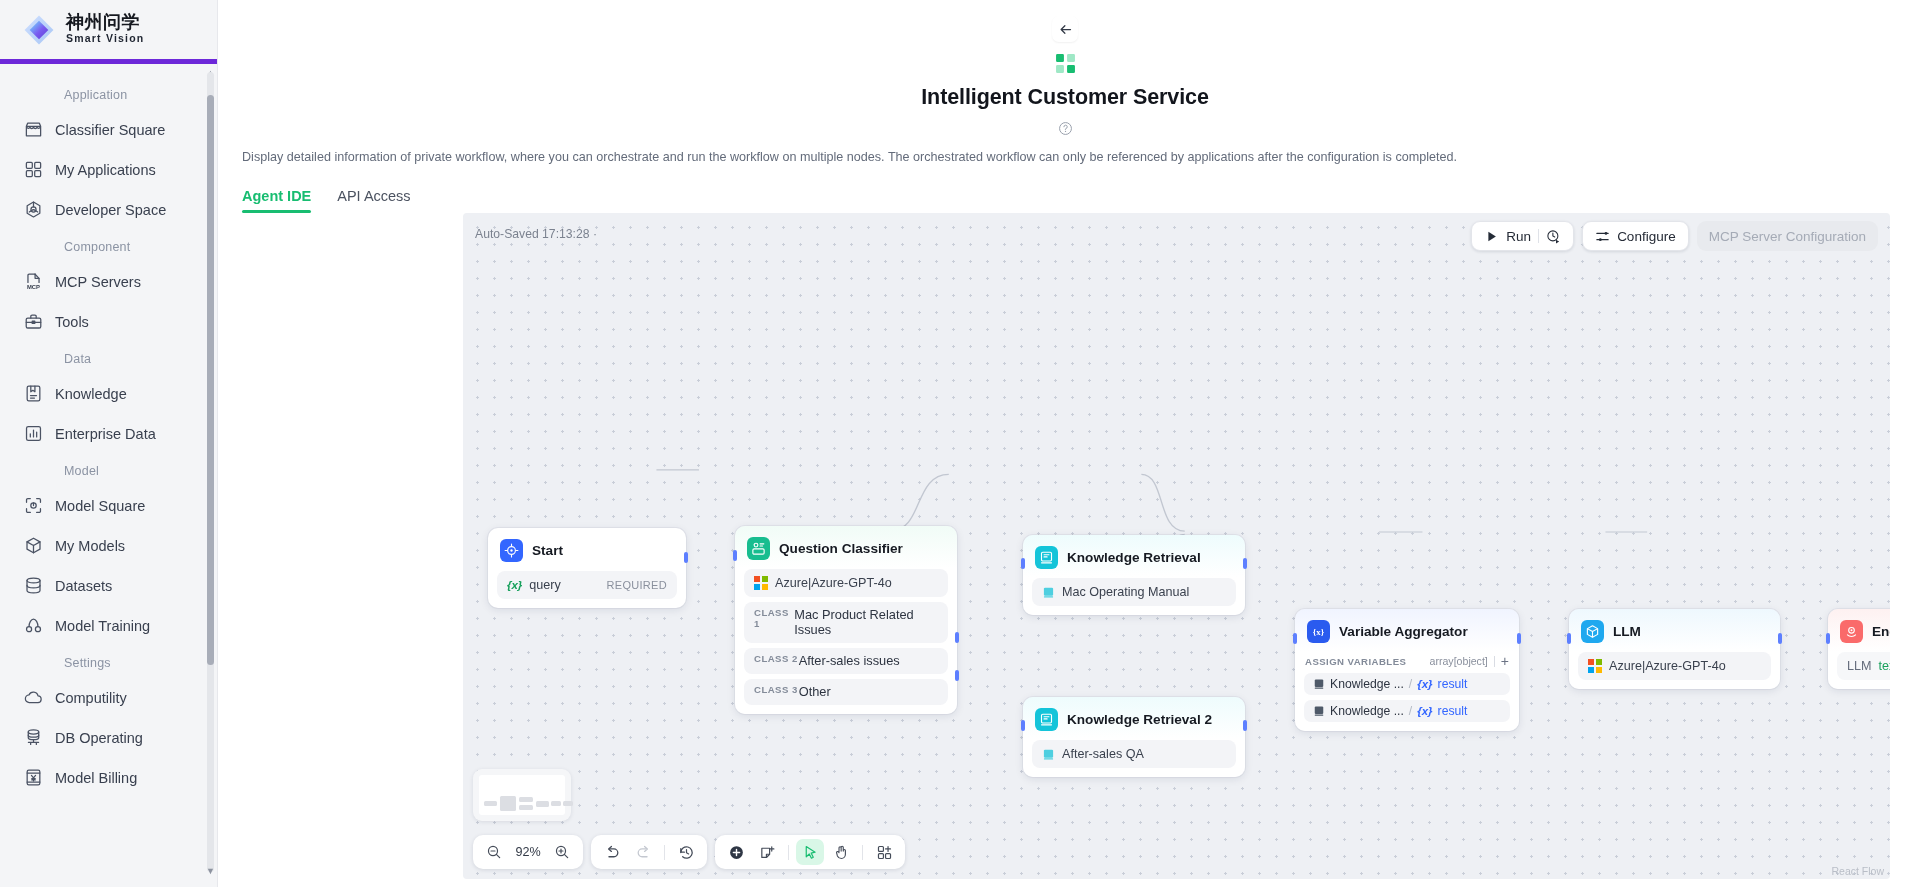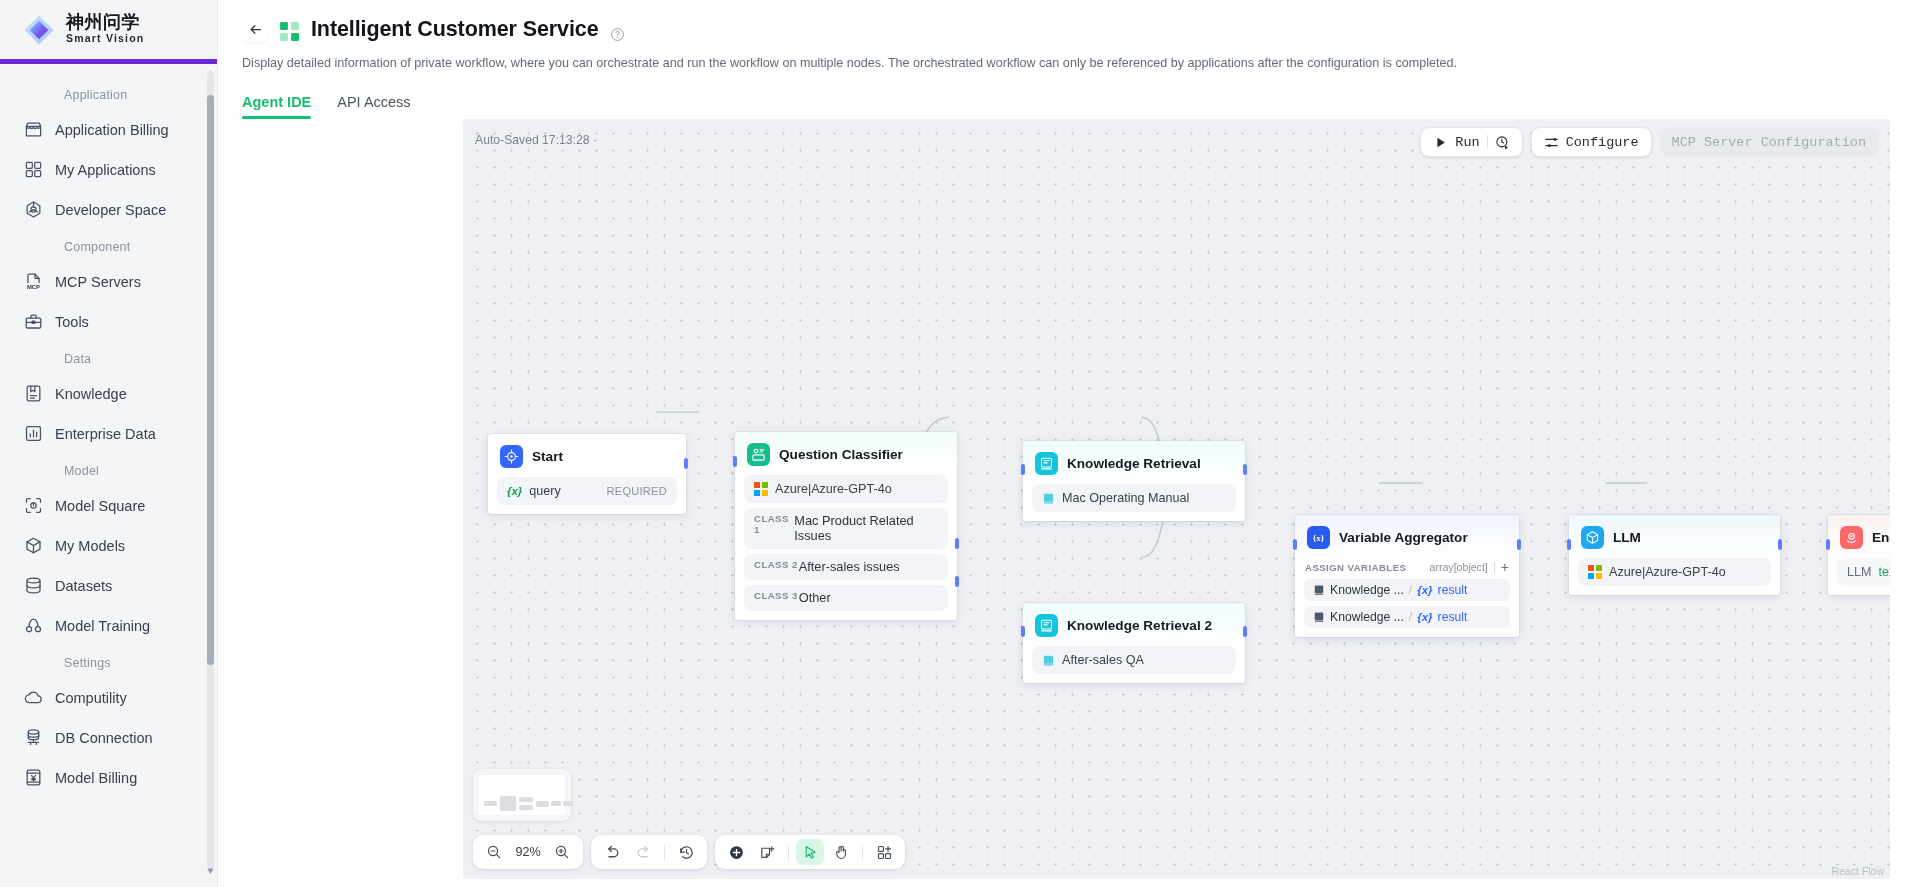--- a/index.html
+++ b/index.html
@@ -60,21 +60,21 @@
   }
   .sb-thumb {
     position: absolute; right: 3px; top: 95px; width: 7px; height: 570px;
     background: #a8adb8; border-radius: 4px; cursor: pointer;
   }
   .sb-arrow { position: absolute; right: 1px; width: 11px; height: 11px; color: #8d93a0; font-size: 9px; text-align: center; }
 
   
   .main { flex: 1; display: flex; flex-direction: column; background: #fff; min-width: 0; }
   .page-head { padding: 16px 24px 0 24px; background: #fff; }
-  .title-row { display: flex; align-items: flex-end; gap: 11px; }
+  .title-row { display: flex; align-items: center; gap: 11px; flex-direction: column; }
   .back-btn {
     width: 26px; height: 26px; border-radius: 7px; background: #fff;
     display: flex; align-items: center; justify-content: center;
     cursor: pointer; color: #323a48; font-size: 17px; line-height: 1;
     box-shadow: 0 1px 2px rgba(0,0,0,.06);
   }
   .wf-badge { width: 21px; height: 21px; flex-shrink: 0; }
   .page-title { font-size: 21.5px; font-weight: 700; color: #12151c; letter-spacing: -.1px; }
   .help-ico { width: 15px; height: 15px; color: #9aa1ad; flex-shrink: 0; cursor: pointer; }
   .page-desc { font-size: 12.6px; color: #636b7a; margin-top: 13px; line-height: 1.35; }
@@ -98,39 +98,39 @@
     background-image: radial-gradient(#c9ced8 1.05px, transparent 1.05px);
     background-size: 17px 17px;
     background-position: 6px 6px;
     border-radius: 4px;
     overflow: hidden;
   }
   .autosave {
     position: absolute; left: 12px; top: 14px;
     font-size: 12.2px; color: #7b828f;
   }
-  .toolbar-tr { position: absolute; right: 12px; top: 8px; display: flex; gap: 8px; align-items: flex-end; font-family: Liberation Mono, monospace; }
+  .toolbar-tr { position: absolute; right: 12px; top: 8px; display: flex; gap: 8px; align-items: flex-end; }
   .btn {
     height: 30px; border-radius: 9px; background: #fff;
     display: flex; align-items: center; gap: 7px; padding: 0 12px;
     font-size: 13.5px; color: #252b36; cursor: pointer;
     box-shadow: 0 1px 3px rgba(20,30,60,.12);
     border: .5px solid #e3e5ea;
   }
   .btn .sep { width: 1px; height: 14px; background: #dfe2e8; }
   .btn-disabled {
     height: 30px; border-radius: 9px; background: #e8eaee;
     display: flex; align-items: center; padding: 0 12px;
     font-size: 13.5px; color: #a5abb6; cursor: not-allowed;
   }
   .ico-sm { width: 15px; height: 15px; display: block; }
 
   
   .node {
-    position: absolute; background: #fff; border-radius: 3px;
+    position: absolute; background: #fff; border-radius: 10px;
     box-shadow: 0 2px 9px rgba(22,34,65,.10), 0 0 0 1px rgba(22,34,65,.045);
     padding: 0 0 9px 0;
   }
   .node-head { display: flex; align-items: center; gap: 9px; padding: 11px 12px 9px 12px; }
   .node-ico { width: 23px; height: 23px; border-radius: 6px; flex-shrink: 0; display:flex; align-items:center; justify-content:center; }
   .node-ico svg { width: 15px; height: 15px; display:block; }
   .node-title { font-size: 13.6px; font-weight: 700; color: #161a22; }
   .node-body { padding: 0 9px; display: flex; flex-direction: column; gap: 5px; }
   .field {
     background: #f3f4f7; border-radius: 8px; padding: 7px 10px;
@@ -221,21 +221,21 @@
     </div>
 
     <div class="nav-scroll" id="nav">
         <div class="nav-group-label">Application</div>
         <div class="nav-item">
           <span class="nav-ico">
             <svg viewBox="0 0 24 24" stroke-linecap="round" stroke-linejoin="round">
               <path d="M3 8l1.6-4h14.8L21 8M3 8h18M3 8v12h18V8M3 8a2.4 2.4 0 0 0 4.5 1.2A2.4 2.4 0 0 0 12 9.2a2.4 2.4 0 0 0 4.5 0A2.4 2.4 0 0 0 21 8"></path>
             </svg>
           </span>
-          <span>Application Billing</span>
+          <span>Classifier Square</span>
         </div>
         <div class="nav-item">
           <span class="nav-ico">
             <svg viewBox="0 0 24 24" stroke-linecap="round" stroke-linejoin="round">
               <rect x="3" y="3" width="7.5" height="7.5" rx="1.3"></rect>
               <rect x="13.5" y="3" width="7.5" height="7.5" rx="1.3"></rect>
               <rect x="3" y="13.5" width="7.5" height="7.5" rx="1.3"></rect>
               <rect x="13.5" y="13.5" width="7.5" height="7.5" rx="1.3"></rect>
             </svg>
           </span>
@@ -344,21 +344,21 @@
         </div>
         <div class="nav-item">
           <span class="nav-ico">
             <svg viewBox="0 0 24 24" stroke-linecap="round" stroke-linejoin="round">
               <ellipse cx="12" cy="5" rx="6.6" ry="2.6"></ellipse>
               <path d="M5.4 5v7.2c0 1.4 3 2.6 6.6 2.6s6.6-1.2 6.6-2.6V5"></path>
               <path d="M5.4 9c0 1.4 3 2.6 6.6 2.6s6.6-1.2 6.6-2.6"></path>
               <path d="M12 14.8v3.4M5.6 18.2h12.8M8.4 18.2v2.6M15.6 18.2v2.6"></path>
             </svg>
           </span>
-          <span>DB Connection</span>
+          <span>DB Operating</span>
         </div>
         <div class="nav-item">
           <span class="nav-ico">
             <svg viewBox="0 0 24 24" stroke-linecap="round" stroke-linejoin="round">
               <rect x="4" y="2.8" width="16" height="18.4" rx="2"></rect>
               <path d="M4 6.4h16M4 17.8h16"></path>
               <path d="M9.4 9.4l2.6 3 2.6-3M12 12.4v4M9.8 13.4h4.4M9.8 15h4.4"></path>
             </svg>
           </span>
           <span>Model Billing</span>

